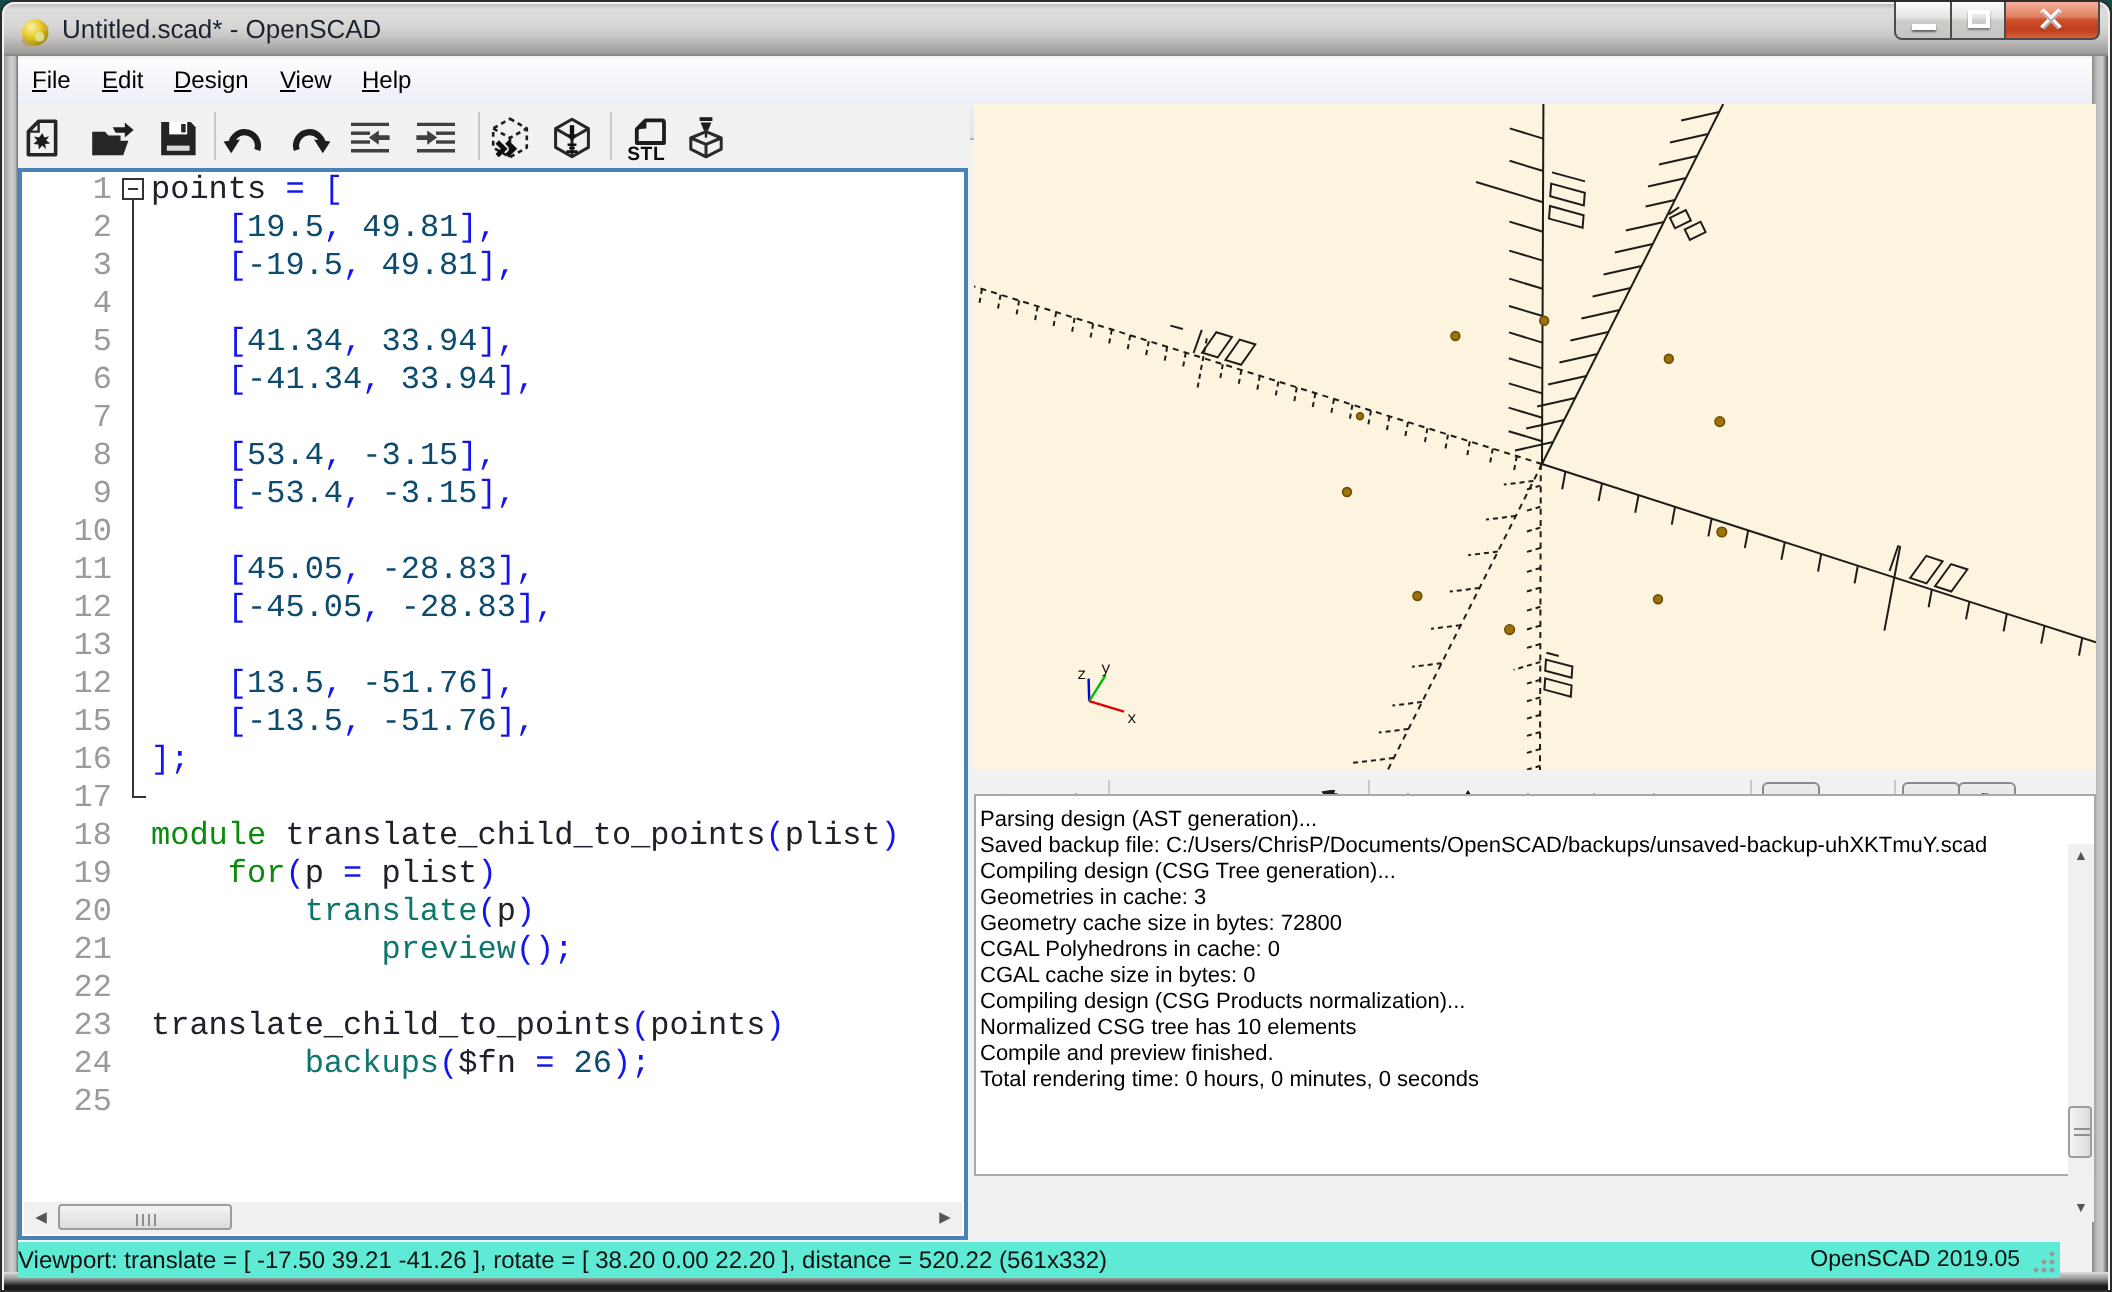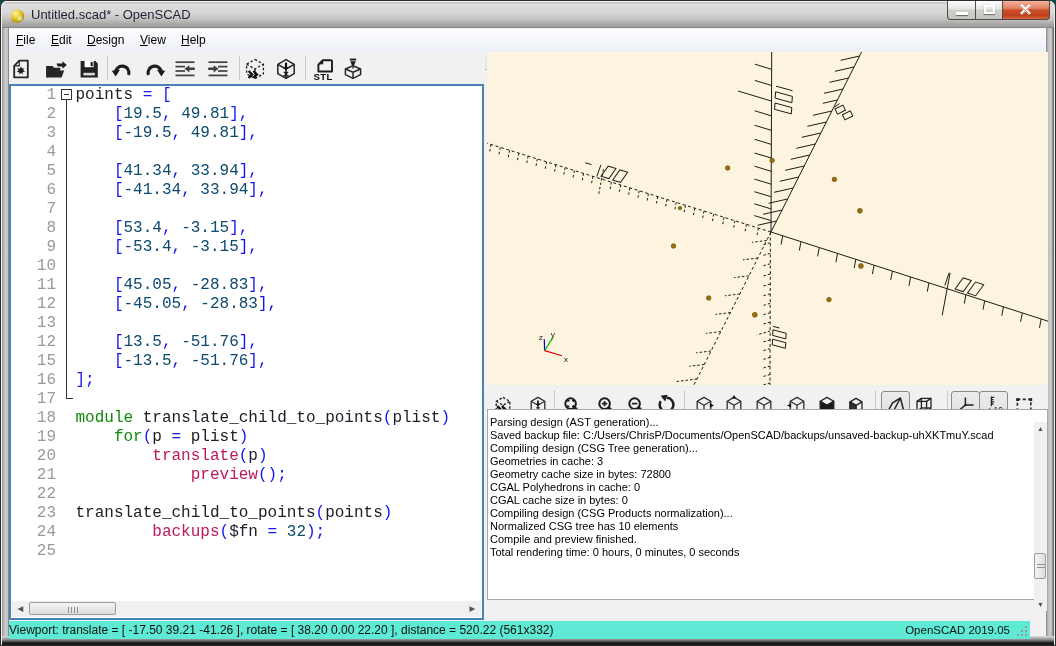--- a/index.html
+++ b/index.html
@@ -27,40 +27,40 @@
 #menu u{text-decoration:underline}
 
 #tbar{position:absolute;left:8px;top:51px;width:476px;height:33px;background:#f1f1f1}
 .tbtn{position:absolute;top:5px;width:24px;height:24px}
 .tsep{position:absolute;top:4px;width:1px;height:24px;background:#c9c9c9}
 
 #editor{position:absolute;left:8px;top:83px;width:475px;height:536px;background:#fff;border:2px solid #4a82b8;border-top-width:2px}
 #nums{position:absolute;left:0px;top:0px;width:45px;font:16px "Liberation Mono",monospace;line-height:19px;color:#9a9a9a;text-align:right}
 #code{position:absolute;left:64.5px;top:0px;font:16px "Liberation Mono",monospace;line-height:19px;color:#20202a;white-space:pre}
 #code i{font-style:normal}
-i.k{color:#0c8a0c} i.b{color:#be185d} i.o{color:#1414f0} i.n{color:#0c4a6e} i.t{color:#20202a}
+i.k{color:#0c8a0c} i.b{color:#0f766e} i.o{color:#1414f0} i.n{color:#0c4a6e} i.t{color:#20202a}
 #fold{position:absolute;left:49px;top:0px;width:14px;height:100%}
 #foldbox{position:absolute;left:1px;top:3px;width:11px;height:11px;border:1px solid #333;background:#fff}
 #foldbox:after{content:"";position:absolute;left:2px;top:4px;width:5px;height:1px;background:#333}
 #foldline{position:absolute;left:6px;top:14px;width:1px;height:298px;background:#333}
 #foldend{position:absolute;left:6px;top:312px;width:7px;height:1px;background:#333}
 
 #hsb{position:absolute;left:1px;right:1px;bottom:1px;height:16px;background:#f0f0f0}
 .sb-ar{position:absolute;top:0;width:17px;height:15px;color:#555;font-size:7.5px;line-height:15px;text-align:center}
 #hsb .thumb{position:absolute;left:17px;top:1px;width:87px;height:13px;background:linear-gradient(180deg,#f4f4f4,#dcdcdc);border:1px solid #9d9d9d;border-radius:2px}
 #hsb .grip{position:absolute;left:38px;top:4px;width:11px;height:6px;
  background:repeating-linear-gradient(90deg,#909090 0 1px,transparent 1px 3px)}
 
 #vpwrap{position:absolute;left:486px;top:51px;width:561px;height:333px;background:#fcf4de}
 #vtbar{position:absolute;left:486px;top:384px;width:561px;height:35px;background:#f1f1f1;border-bottom:1px solid #c8c8c8}
 .vbtn{position:absolute;top:6px;width:29px;height:27px;display:flex;align-items:center;justify-content:center}
 .vbtn.pressed{background:linear-gradient(180deg,#ececec,#e0e0e0);border:1px solid #8a8a8a;border-radius:3px}
 .vsep{position:absolute;top:5px;width:1px;height:26px;background:#c9c9c9}
 
-#console{position:absolute;left:486px;top:408px;width:561px;height:191px;background:#fff;border:1px solid #a9a9a9;
+#console{position:absolute;left:486px;top:396px;width:561px;height:191px;background:#fff;border:1px solid #a9a9a9;
  font-size:11px;color:#000;line-height:13px;padding:6px 0 0 2px;overflow:hidden}
 #vsb{position:absolute;left:1033px;top:421px;width:13px;height:189px;background:#f0f0f0}
 #vsb .up,#vsb .dn{position:absolute;left:0;width:13px;height:13px;color:#555;font-size:7px;text-align:center;line-height:13px}
 #vsb .up{top:0} #vsb .dn{bottom:0}
 #vsb .thumb{position:absolute;left:0px;top:131px;width:12px;height:26px;background:linear-gradient(90deg,#f4f4f4,#dcdcdc);border:1px solid #9d9d9d;border-radius:2px}
 #vsb .grip{position:absolute;left:2px;top:10px;width:8px;height:6px;
  background:repeating-linear-gradient(180deg,#909090 0 1px,transparent 1px 3px)}
 
 #status{position:absolute;left:8px;right:25px;top:620px;height:18px;background:#5eead4;font-size:12px;color:#111}
 #status .l{position:absolute;left:0px;top:2px}
@@ -242,21 +242,21 @@
     <i class="o">[</i><i class="n">13.5</i><i class="o">,</i> <i class="n">-51.76</i><i class="o">],</i>
     <i class="o">[</i><i class="n">-13.5</i><i class="o">,</i> <i class="n">-51.76</i><i class="o">],</i>
 <i class="o">];</i>
 
 <i class="k">module</i> <i class="t">translate_child_to_points</i><i class="o">(</i><i class="t">plist</i><i class="o">)</i>
     <i class="k">for</i><i class="o">(</i><i class="t">p</i> <i class="o">=</i> <i class="t">plist</i><i class="o">)</i>
         <i class="b">translate</i><i class="o">(</i><i class="t">p</i><i class="o">)</i>
             <i class="b">preview</i><i class="o">();</i>
 
 <i class="t">translate_child_to_points</i><i class="o">(</i><i class="t">points</i><i class="o">)</i>
-        <i class="b">backups</i><i class="o">(</i><i class="t">$fn</i> <i class="o">=</i> <i class="n">32</i><i class="o">);</i>
+        <i class="b">backups</i><i class="o">(</i><i class="t">$fn</i> <i class="o">=</i> <i class="n">26</i><i class="o">);</i>
 </pre>
   <div id="hsb">
         <span class="sb-ar" style="left:0">◀</span>
         <span class="sb-ar" style="right:0">▶</span>
    <div class="thumb">
           <div class="grip"></div>
         </div>
       </div>
  </div>
  <div id="vpwrap"><svg id="vp" width="561" height="333" viewBox="0 0 561 333">

